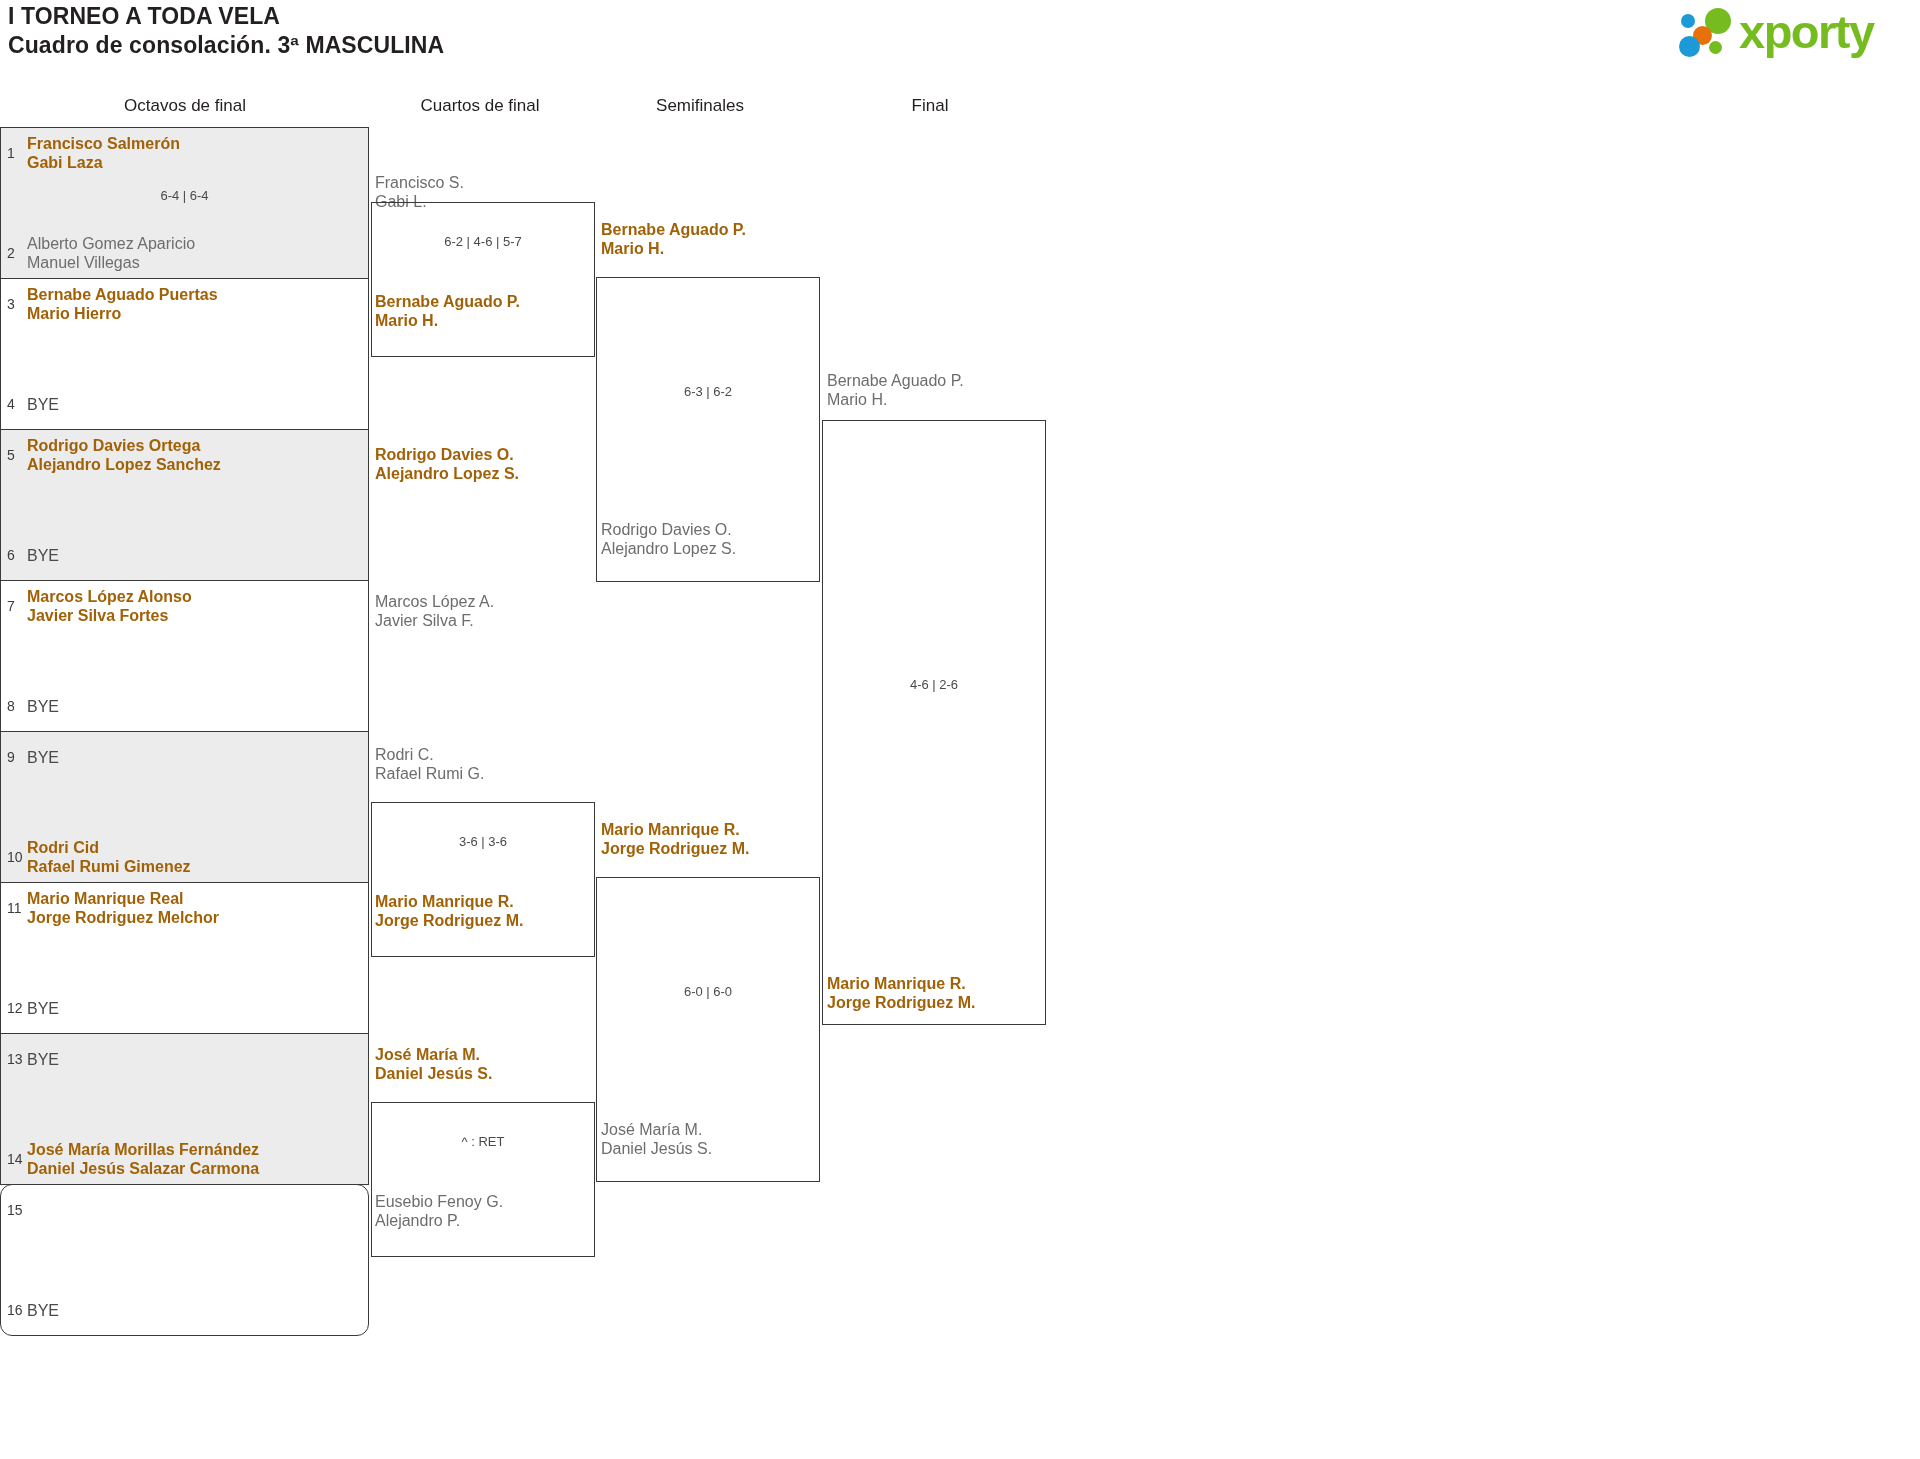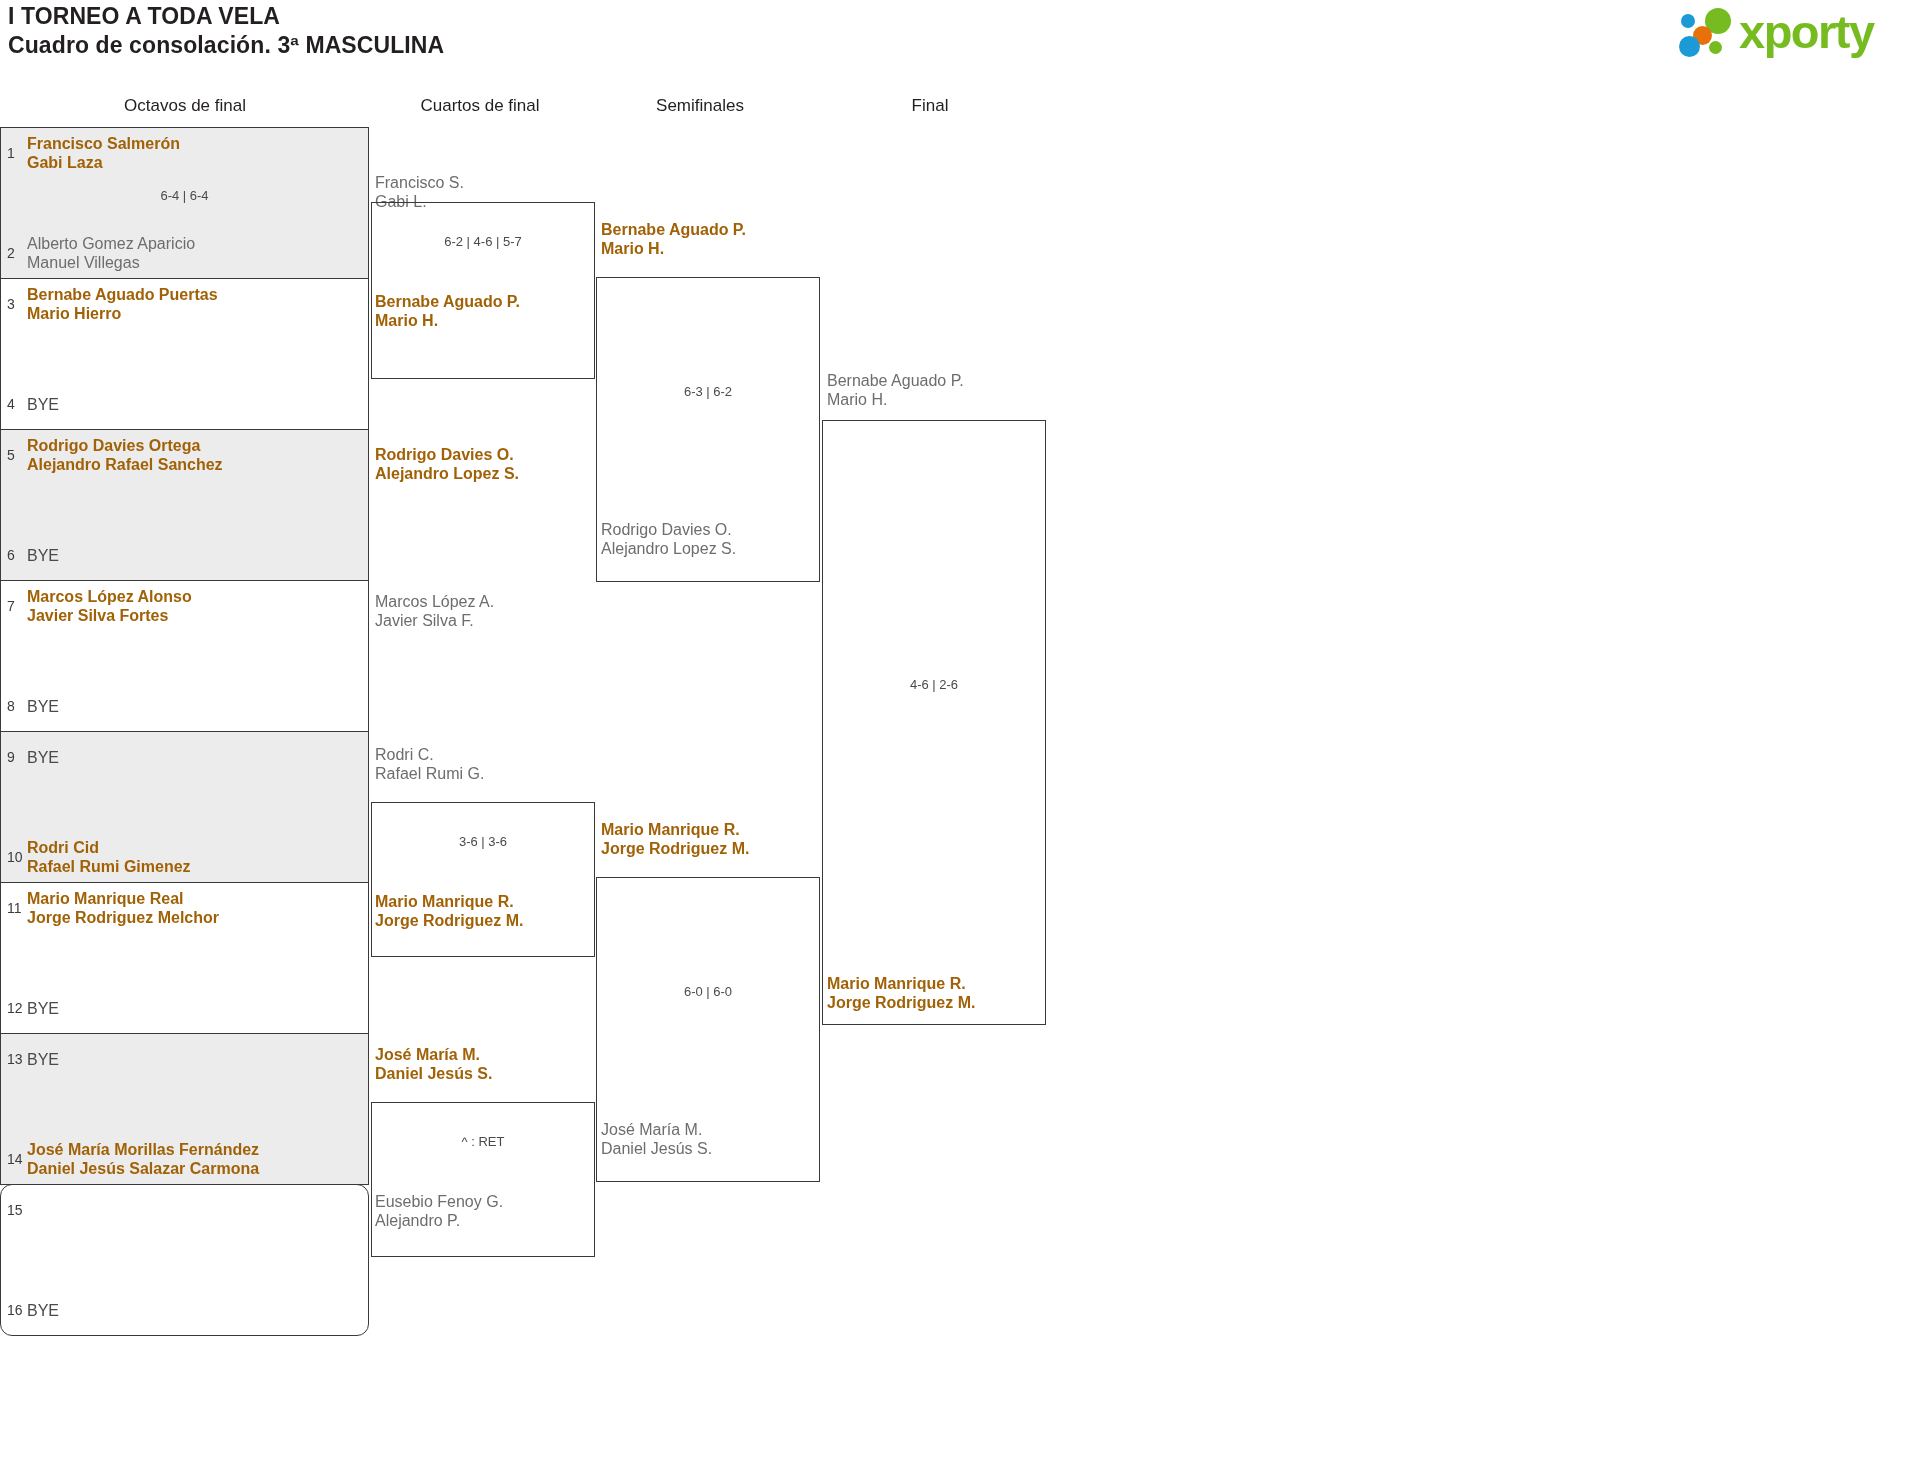--- a/index.html
+++ b/index.html
@@ -201,21 +201,21 @@
         <span class="nm">BYE</span>
       </span>
     </div>
   </div>
 
   <div class="r1-group shaded" style="top:429px; height:152px;">
     <div class="seed-slot" style="top:5px;">
       <span class="seed-num">5</span>
       <span class="seed-names winner">
         <span class="nm">Rodrigo Davies Ortega</span>
-        <span class="nm">Alejandro Rafael Sanchez</span>
+        <span class="nm">Alejandro Lopez Sanchez</span>
       </span>
     </div>
     <div class="match-score" style="top:60px;"></div>
     <div class="seed-slot" style="top:105px;">
       <span class="seed-num">6</span>
       <span class="seed-names bye">
         <span class="nm">BYE</span>
       </span>
     </div>
   </div>
@@ -298,21 +298,21 @@
       <span class="seed-names bye">
         <span class="nm">BYE</span>
       </span>
     </div>
   </div>
 
   <div class="player-label loser" style="left:375px; top:145px;margin-top:28px;">
     <span class="nm">Francisco S.</span>
     <span class="nm">Gabi L.</span>
   </div>
-  <div class="match-box" style="left:371px; top:202px; width:224px; height:177px;">
+  <div class="match-box" style="left:371px; top:202px; width:224px; height:155px;">
     <div class="match-score" style="top:31px;">6-2 | 4-6 | 5-7</div>
   </div>
   <div class="player-label winner" style="left:375px; top:292px;">
     <span class="nm">Bernabe Aguado P.</span>
     <span class="nm">Mario H.</span>
   </div>
 
   <div class="player-label winner" style="left:375px; top:445px;">
     <span class="nm">Rodrigo Davies O.</span>
     <span class="nm">Alejandro Lopez S.</span>

